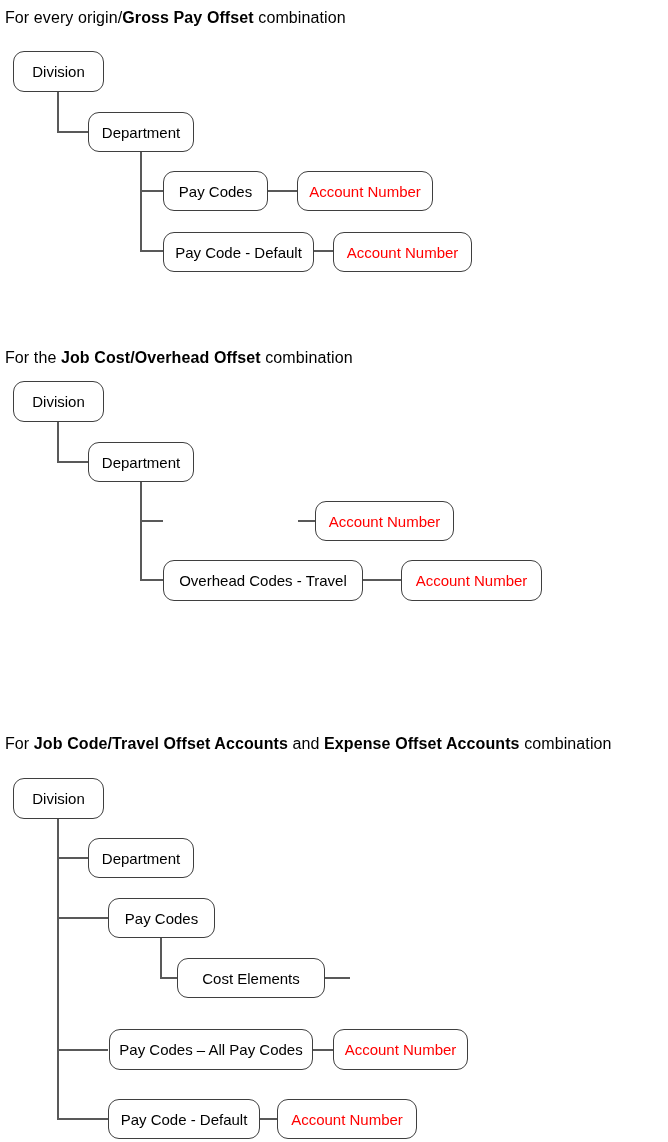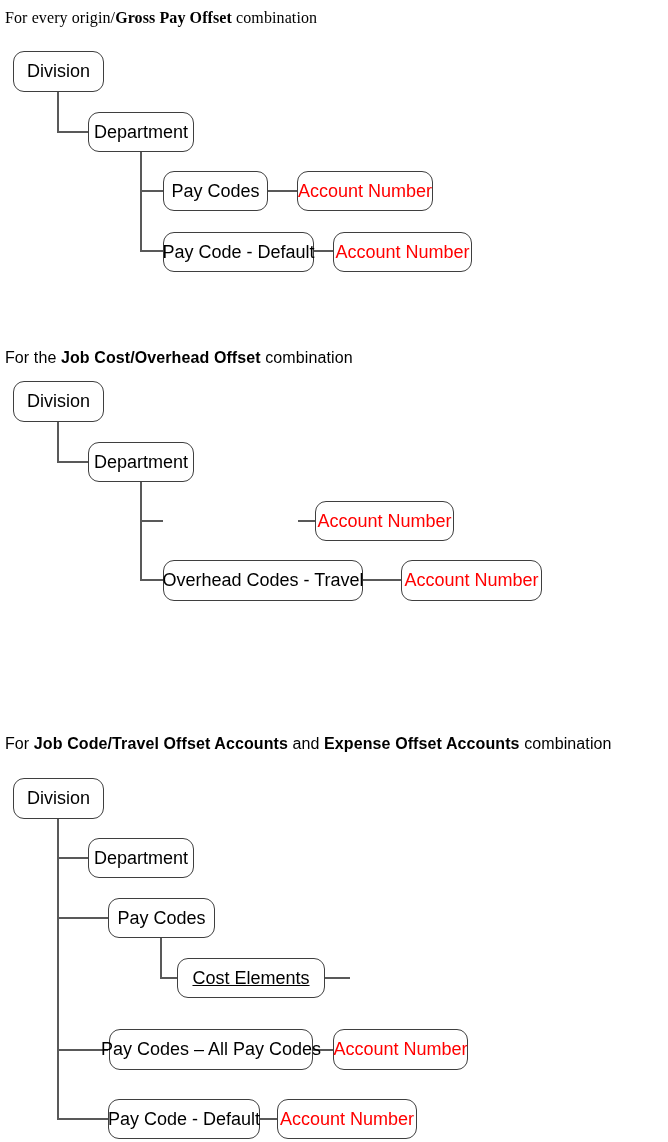--- a/index.html
+++ b/index.html
@@ -22,35 +22,35 @@
   .title b { font-weight: bold; }
   .node {
     position: absolute;
     box-sizing: border-box;
     border: 1.5px solid var(--border, #3f3f3f);
     border-radius: 11px;
     background: var(--background, #fff);
     display: flex;
     align-items: center;
     justify-content: center;
-    font-size: 18px;
+    font-size: 15px;
     color: var(--text, #000);
     white-space: nowrap;
     z-index: 2;
   }
   .node.red { color: var(--red, #ff0000); text-align: center; }
   .lh { position: absolute; height: 2px; background: var(--connector, #595959); z-index: 1; }
   .lv { position: absolute; width: 2px; background: var(--connector, #595959); z-index: 1; }
 </style>
 </head>
 <body>
 
 <div id="canvas">
 
-  <div class="title" style="top:9px;font-family:Liberation Serif, serif;"><span>For every origin/</span><b>Gross Pay Offset</b><span> combination</span></div>
+  <div class="title" style="top:9px;"><span>For every origin/</span><b>Gross Pay Offset</b><span> combination</span></div>
 
   <div class="lv" style="left:57px; top:92px; height:41px;"></div>
   <div class="lh" style="left:58px; top:131px; width:30px;"></div>
   <div class="lv" style="left:140px; top:152px; height:100px;"></div>
   <div class="lh" style="left:141px; top:190px; width:22px;"></div>
   <div class="lh" style="left:141px; top:250px; width:22px;"></div>
   <div class="lh" style="left:268px; top:190px; width:29px;"></div>
   <div class="lh" style="left:314px; top:250px; width:19px;"></div>
 
   <div class="node" style="left:13px; top:51px; width:91px; height:41px;">Division</div>
@@ -85,19 +85,19 @@
   <div class="lh" style="left:58px; top:1118px; width:50px;"></div>
   <div class="lv" style="left:160px; top:938px; height:41px;"></div>
   <div class="lh" style="left:161px; top:977px; width:16px;"></div>
   <div class="lh" style="left:325px; top:977px; width:25px;"></div>
   <div class="lh" style="left:312px; top:1049px; width:21px;"></div>
   <div class="lh" style="left:260px; top:1118px; width:17px;"></div>
 
   <div class="node" style="left:13px; top:778px; width:91px; height:41px;">Division</div>
   <div class="node" style="left:88px; top:838px; width:106px; height:40px;">Department</div>
   <div class="node" style="left:108px; top:898px; width:107px; height:40px;">Pay Codes</div>
-  <div class="node" style="left:177px; top:958px; width:148px; height:40px;text-decoration:underline;">Cost Elements</div>
+  <div class="node" style="left:177px; top:958px; width:148px; height:40px;">Cost Elements</div>
   <div class="node" style="left:109px; top:1029px; width:204px; height:41px;">Pay Codes – All Pay Codes</div>
   <div class="node red" style="left:333px; top:1029px; width:135px; height:41px;">Account Number</div>
   <div class="node" style="left:108px; top:1099px; width:152px; height:40px;">Pay Code - Default</div>
   <div class="node red" style="left:277px; top:1099px; width:140px; height:40px;">Account Number</div>
 
 </div>
 
 </body></html>

